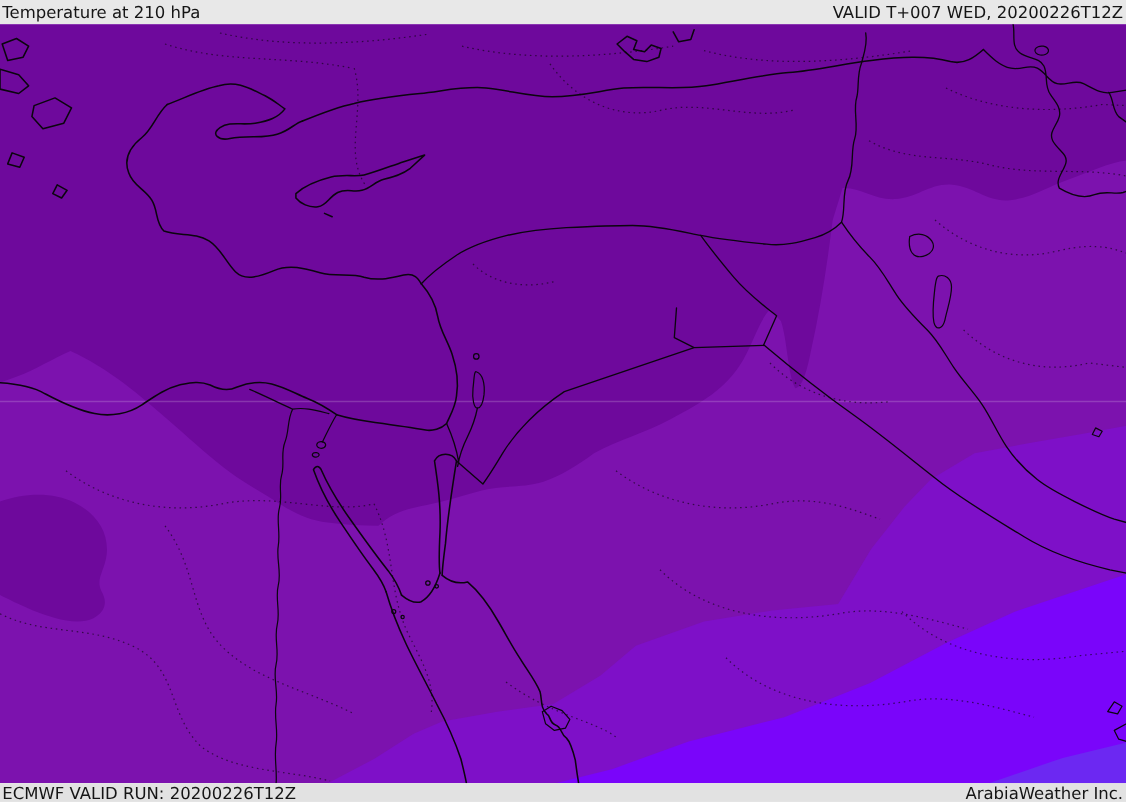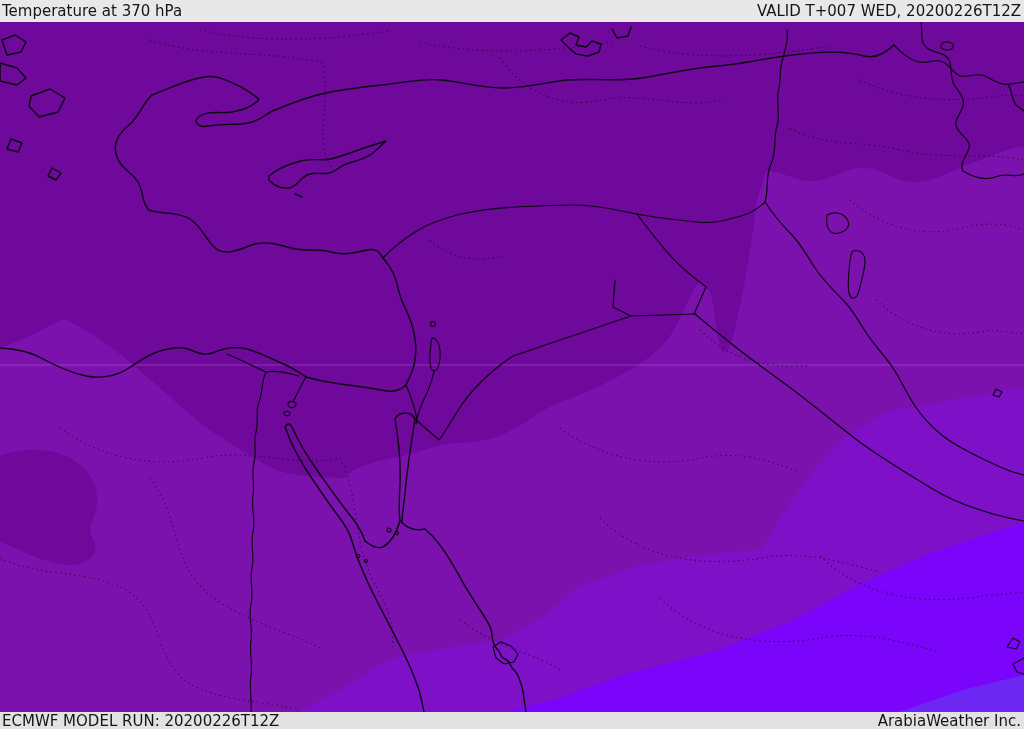--- a/index.html
+++ b/index.html
@@ -14,21 +14,21 @@
   .coast{stroke-width:1.4;}
   .border{stroke-width:1.2;}
   .thin{stroke-width:1.1;}
 </style>
 </head>
 <body>
 
 <div id="app">
 
   <div id="topbar" class="bar" style="background:#e8e8e8;">
-    <span>Temperature at 370 hPa</span>
+    <span>Temperature at 210 hPa</span>
     <span>VALID T+007 WED, 20200226T12Z</span>
   </div>
 
   <div id="mapwrap">
     <svg width="1024" height="690" viewBox="0 22 1024 690">
 
       <rect x="0" y="22" width="1024" height="690" fill="#7c12ae"></rect>
 
       <path d="M0,22 H1024 V146 C1008,148 992,156 972,163 C952,170 938,180 918,182
                C898,184 886,170 866,168 C846,166 834,180 814,181 C794,182 782,170 766,171
@@ -158,17 +158,17 @@
         <path d="M660,598 C700,638 762,648 822,638 C862,630 902,642 940,652"></path>
         <path d="M820,556 C860,596 922,606 982,596 L1024,592"></path>
         <path d="M700,330 C730,360 770,370 810,365"></path>
         <path d="M460,620 C500,650 540,655 560,670"></path>
         <path d="M430,240 C450,260 480,262 504,256"></path>
       </g>
     </svg>
   </div>
 
   <div id="bottombar" class="bar" style="background:#e2e2e2;">
-    <span>ECMWF MODEL RUN: 20200226T12Z</span>
+    <span>ECMWF VALID RUN: 20200226T12Z</span>
     <span>ArabiaWeather Inc.</span>
   </div>
 
 </div>
 
 </body></html>

